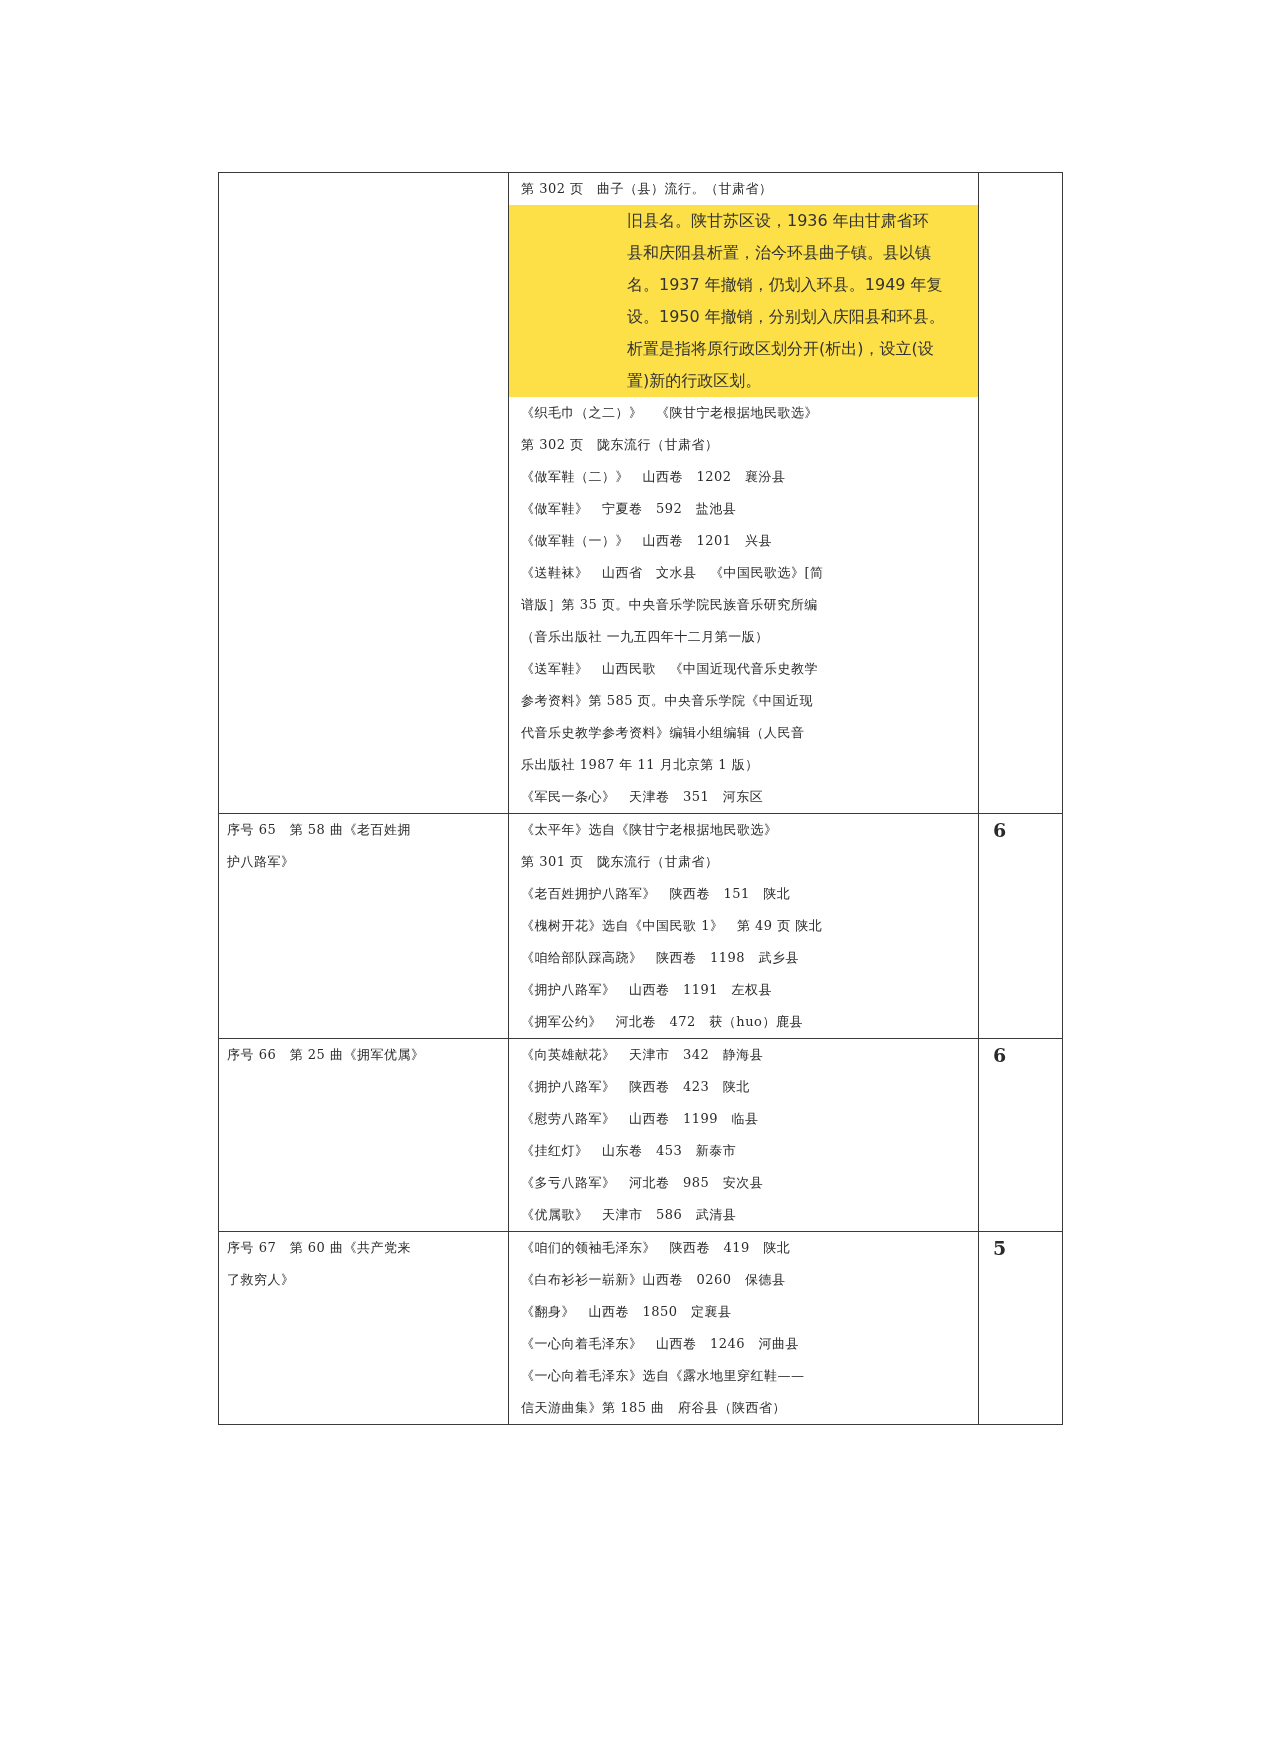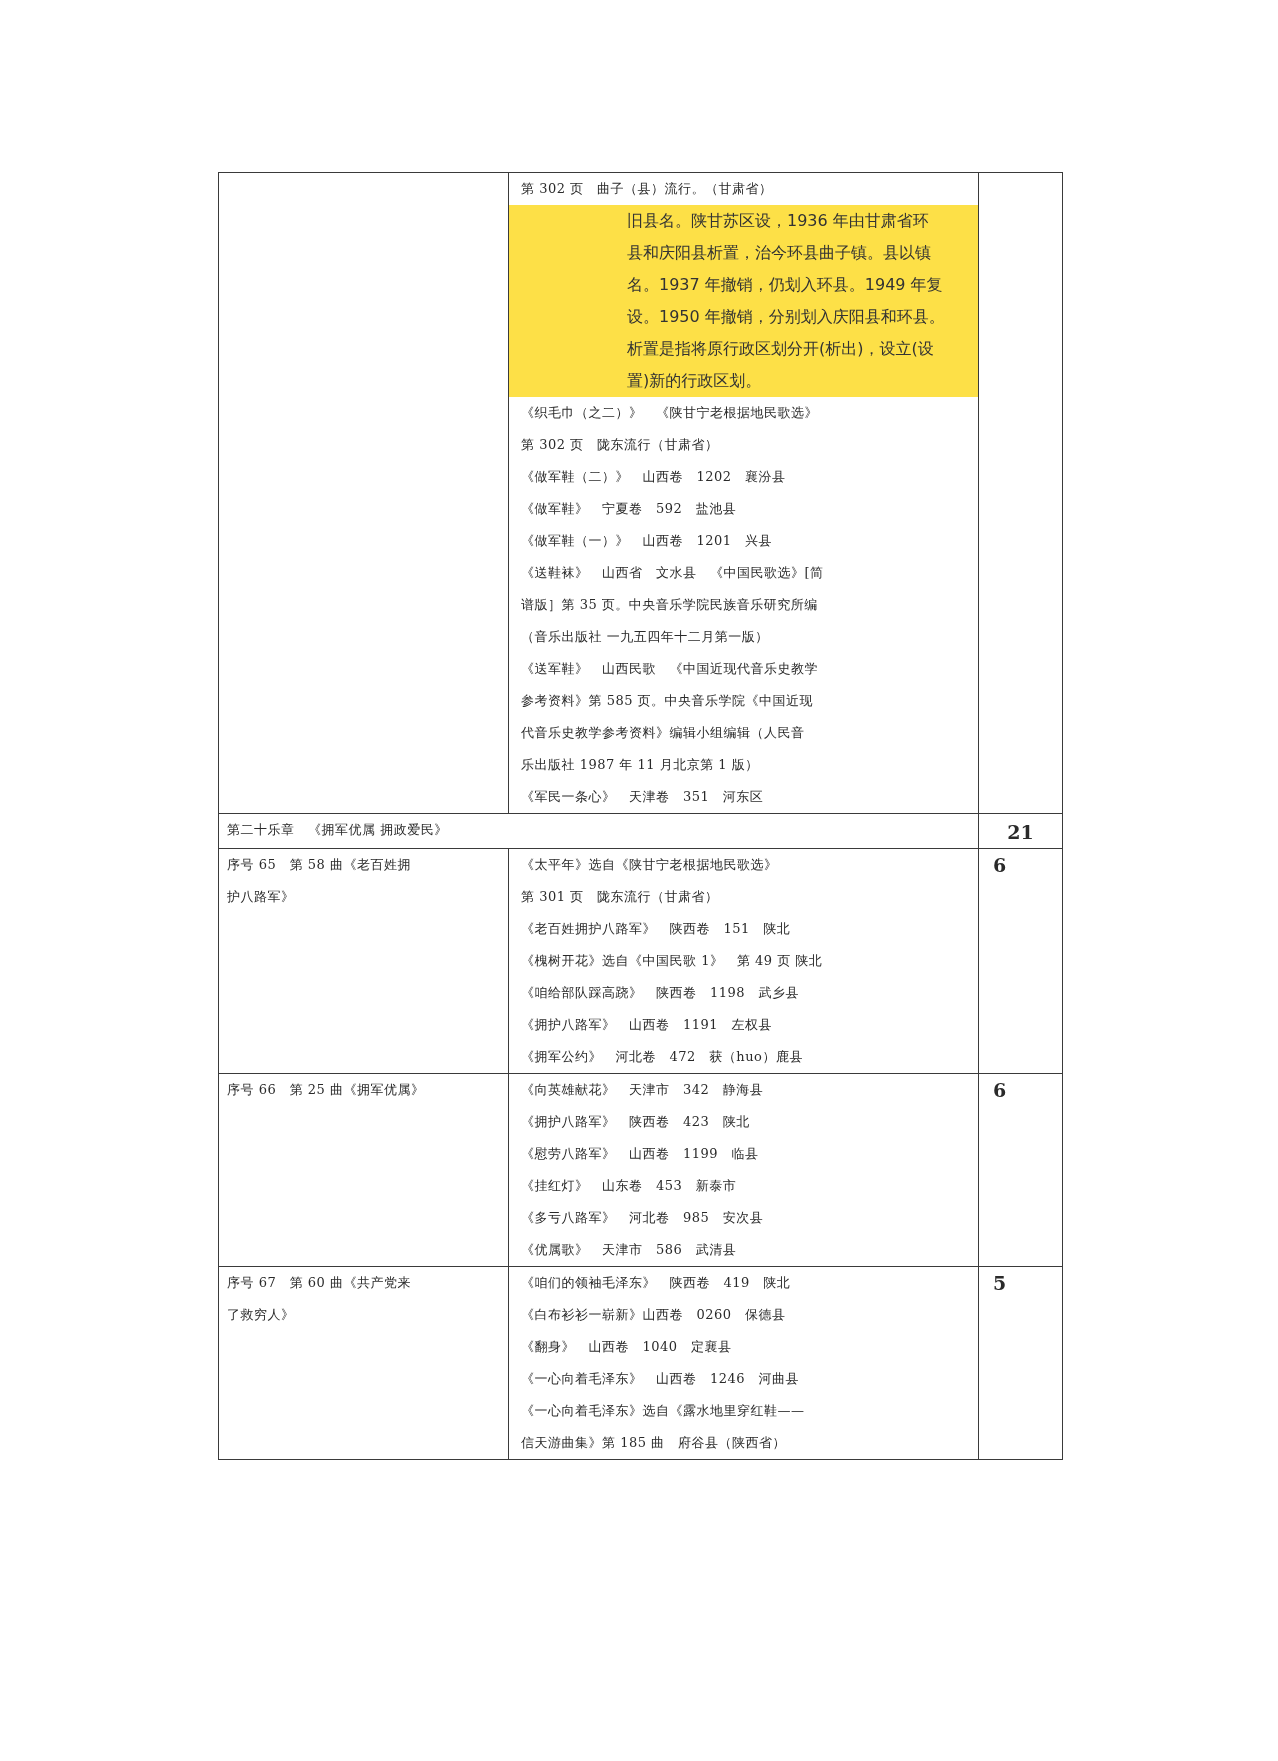--- a/index.html
+++ b/index.html
@@ -56,28 +56,20 @@
       <div class="line">（音乐出版社 一九五四年十二月第一版）</div>
       <div class="line">《送军鞋》　山西民歌　《中国近现代音乐史教学</div>
       <div class="line">参考资料》第 585 页。中央音乐学院《中国近现</div>
       <div class="line">代音乐史教学参考资料》编辑小组编辑（人民音</div>
       <div class="line">乐出版社 1987 年 11 月北京第 1 版）</div>
       <div class="line">《军民一条心》　天津卷　351　河东区</div>
     </td>
     <td></td>
   </tr>
 
-  <tr class="chapter" style="height:32px">
-    <td colspan="2">
-      <div class="line">第二十乐章　《拥军优属 拥政爱民》</div>
-    </td>
-    <td>
-      <div class="num center">21</div>
-    </td>
-  </tr>
 
   <tr>
     <td class="left">
       <div class="line">序号 65　第 58 曲《老百姓拥</div>
       <div class="line">护八路军》</div>
     </td>
     <td class="mid">
       <div class="line">《太平年》选自《陕甘宁老根据地民歌选》</div>
       <div class="line">第 301 页　陇东流行（甘肃省）</div>
       <div class="line">《老百姓拥护八路军》　陕西卷　151　陕北</div>
@@ -109,21 +101,21 @@
   </tr>
 
   <tr>
     <td class="left">
       <div class="line">序号 67　第 60 曲《共产党来</div>
       <div class="line">了救穷人》</div>
     </td>
     <td class="mid">
       <div class="line">《咱们的领袖毛泽东》　陕西卷　419　陕北</div>
       <div class="line">《白布衫衫一崭新》山西卷　0260　保德县</div>
-      <div class="line">《翻身》　山西卷　1040　定襄县</div>
+      <div class="line">《翻身》　山西卷　1850　定襄县</div>
       <div class="line">《一心向着毛泽东》　山西卷　1246　河曲县</div>
       <div class="line">《一心向着毛泽东》选自《露水地里穿红鞋——</div>
       <div class="line">信天游曲集》第 185 曲　府谷县（陕西省）</div>
     </td>
     <td>
       <div class="num">5</div>
     </td>
   </tr>
 
 </tbody>

